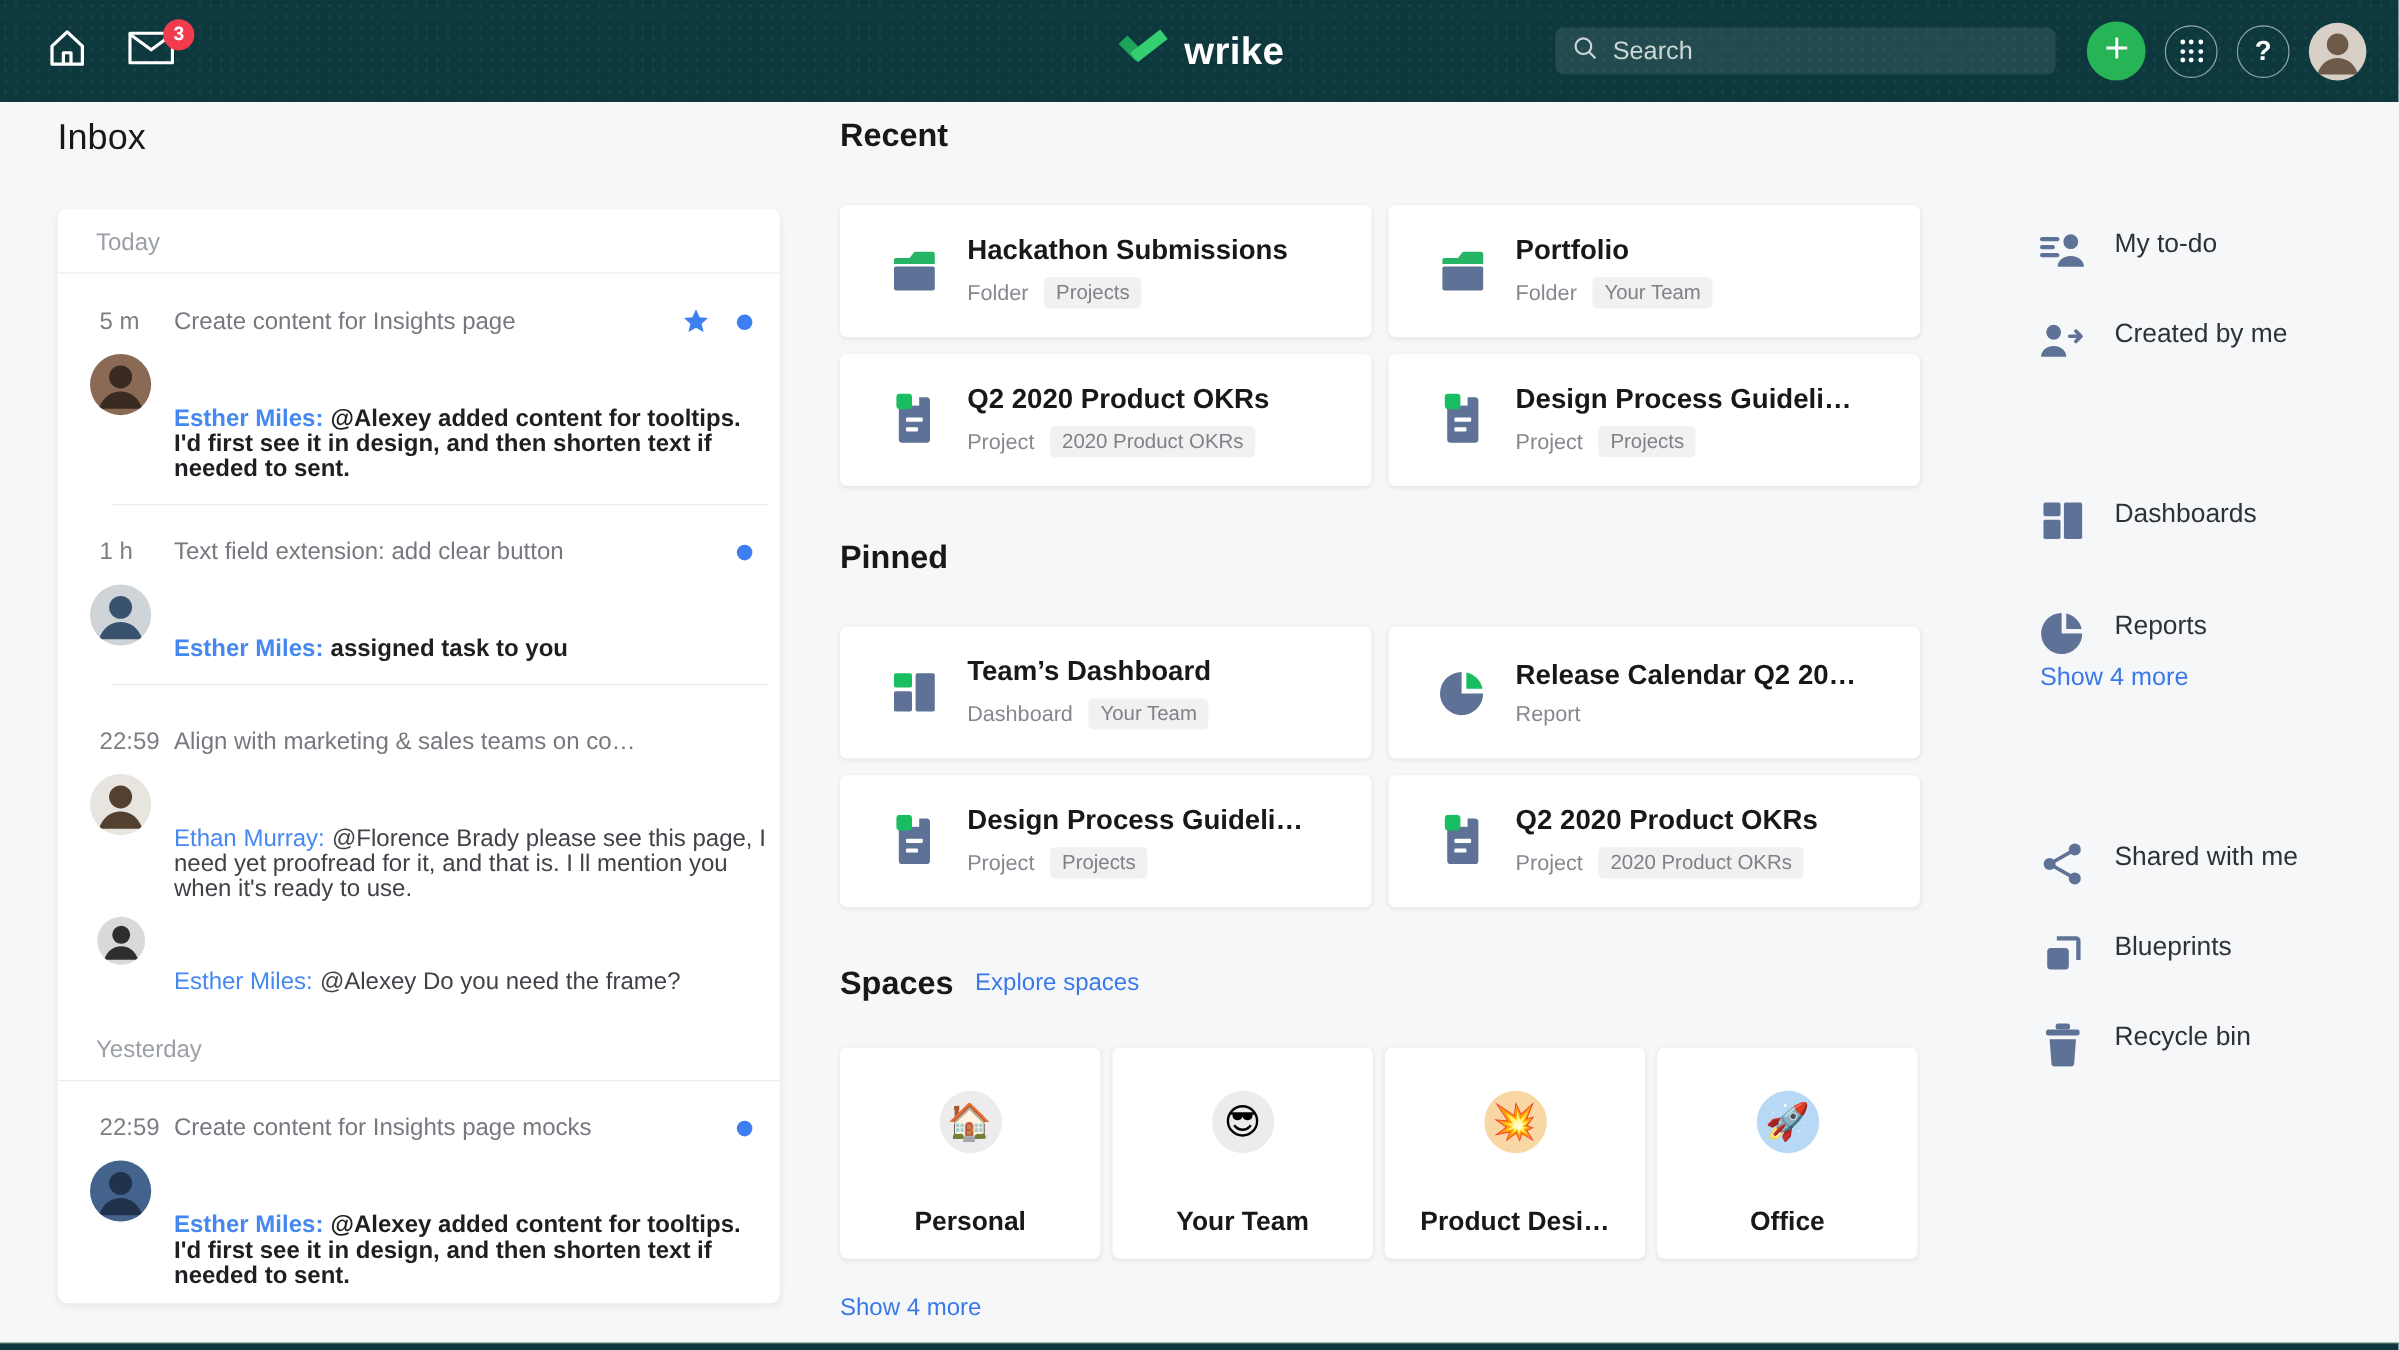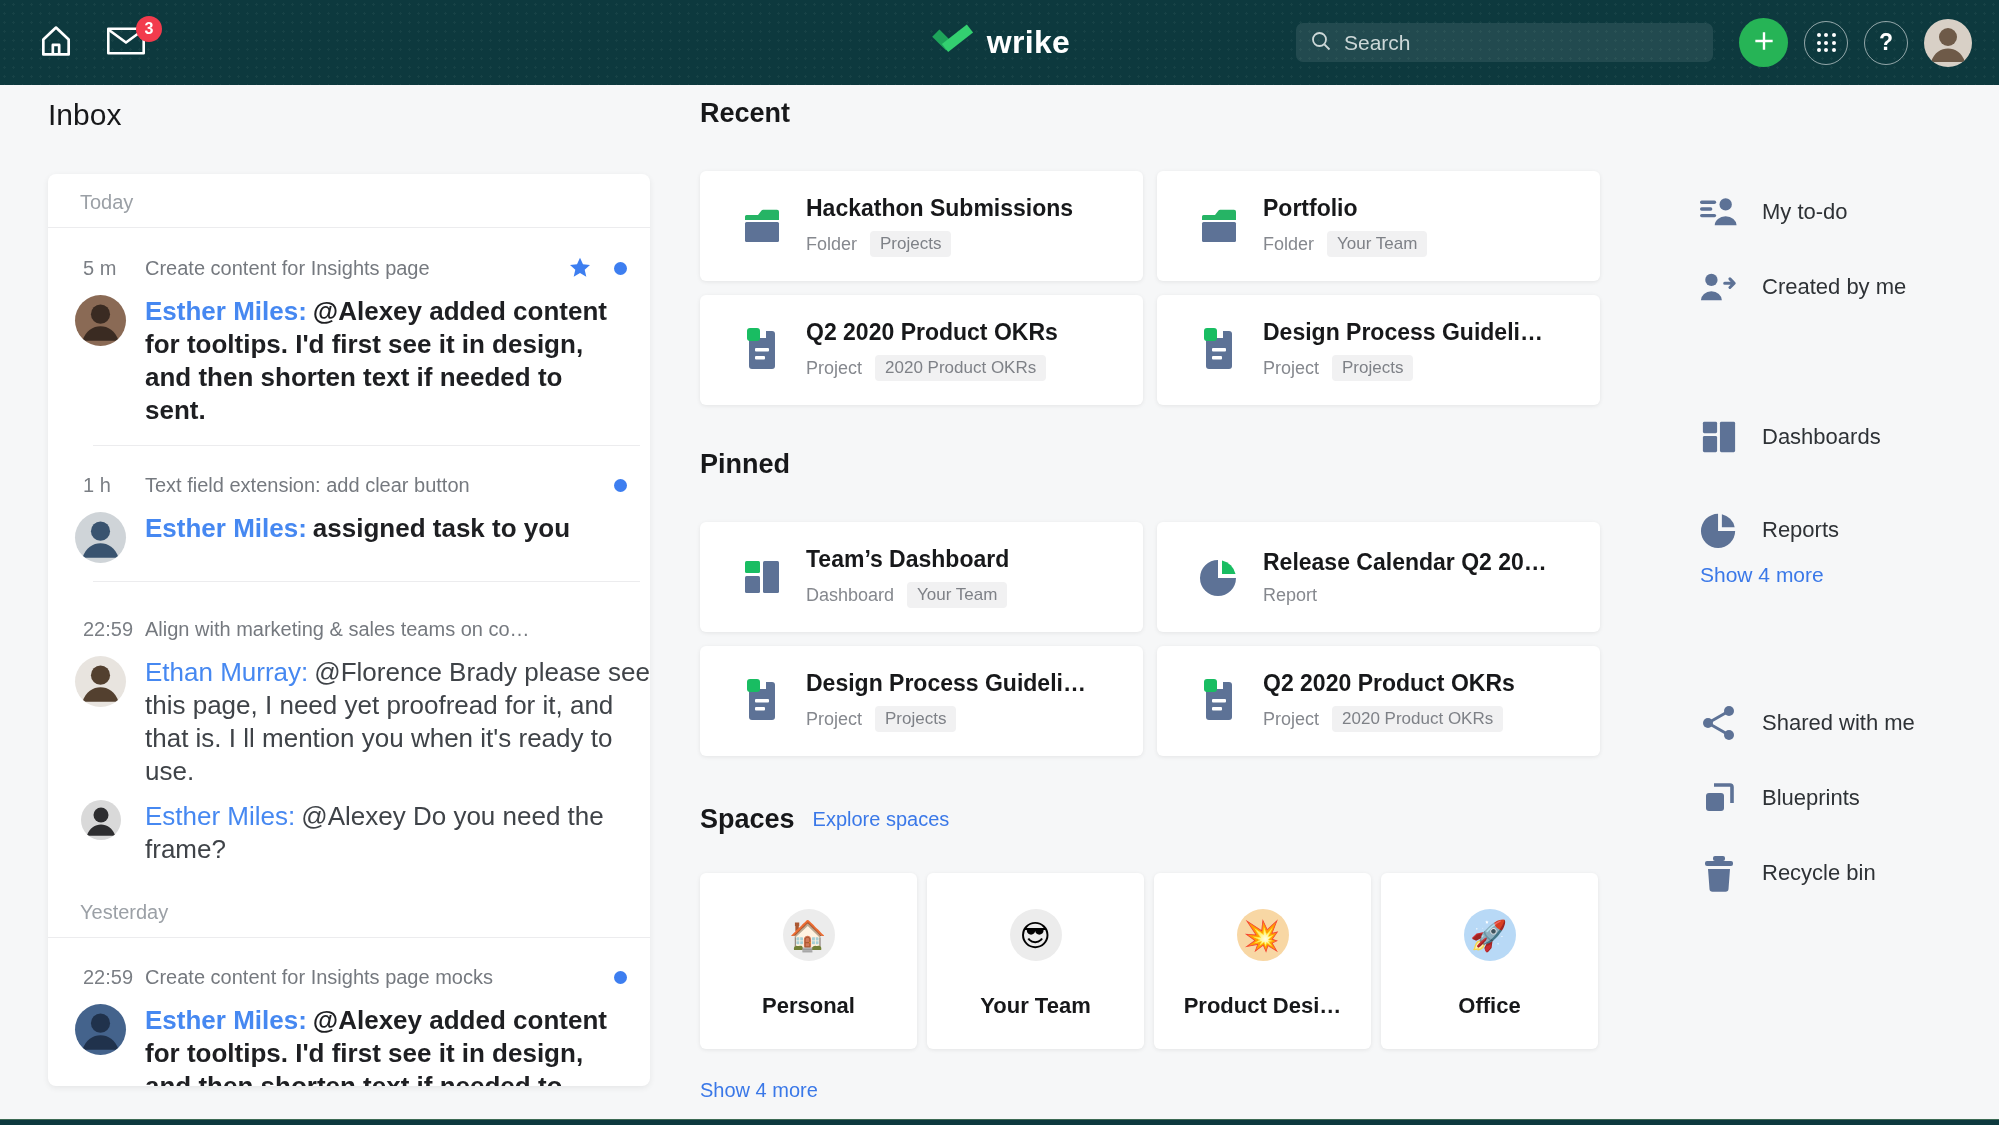--- a/index.html
+++ b/index.html
@@ -52,21 +52,21 @@
   .n-item.pt-lg { padding-top:36px; }
   .n-head { display:flex; align-items:center; padding-left:35px; padding-right:23px; }
   .n-time { width:62px; color:#7b7f85; font-size:20px; flex-shrink:0; }
   .n-title { flex:1; color:#75797f; font-size:20px; white-space:nowrap; overflow:hidden; }
   .star-ic { width:24px; height:24px; flex-shrink:0; margin-right:22px; }
   .udot { width:13px; height:13px; border-radius:50%; background:#3d7ef0; flex-shrink:0; }
   .n-msg { display:flex; padding-left:27px; margin-top:15px; }
   .n-msg .avatar { width:51px; height:51px; margin-right:19px; }
   .n-msg.small { padding-left:33px; margin-top:12px; }
   .n-msg.small .avatar { width:40px; height:40px; margin-right:24px; }
-  .msg-text { width:505px; font-size:26px; line-height:33px; color:#3f4348; }
+  .msg-text { width:505px; font-size:20px; line-height:21px; color:#3f4348;margin-top:44px; }
   .msg-text.bold { font-weight:700; color:#1e1f22; width:478px; }
   .author { color:#4688f1; margin-right:6px; cursor:pointer; }
 
   
   .center-col { position:absolute; left:700px; top:98px; width:900px; }
   .sec-title { font-size:27px; font-weight:700; color:#17181a; }
   .cards-grid { display:grid; grid-template-columns:443px 443px; gap:14px; margin-top:42px; }
   .obj-card { height:110px; background:#fff; border-radius:6px; box-shadow:0 1px 4px rgba(0,0,0,0.08);
     display:flex; align-items:center; padding-left:40px; cursor:pointer; }
   .obj-icon { width:44px; height:44px; margin-right:22px; flex-shrink:0; display:flex; align-items:center; justify-content:center; }
@@ -79,25 +79,25 @@
   .spaces-head { margin-top:48px; display:flex; align-items:center; gap:18px; }
   .blue-link { color:#3a78e8; font-size:20px; cursor:pointer; text-decoration:none; }
   .spaces-row { display:flex; gap:10px; margin-top:38px; }
   .space-card { width:217px; height:176px; background:#fff; border-radius:6px; box-shadow:0 1px 4px rgba(0,0,0,0.08);
     display:flex; flex-direction:column; align-items:center; padding-top:36px; cursor:pointer; }
   .space-emoji { width:52px; height:52px; border-radius:50%; display:flex; align-items:center; justify-content:center; font-size:30px;
     font-family:"DejaVu Sans",sans-serif; }
   .sp-gray { background:#ececec; }
   .sp-orange { background:#f8d7a4; }
   .sp-blue { background:#b8d9f6; }
-  .space-label { margin-top:32px; font-size:22px; font-weight:700; color:#17181a; max-width:190px; white-space:nowrap; overflow:hidden; }
+  .space-label { margin-top:44px; font-size:22px; font-weight:700; color:#17181a; max-width:190px; white-space:nowrap; overflow:hidden; }
   .show-more { margin-top:30px; display:inline-block; }
 
   
-  .sb-row { position:absolute; left:1700px; height:44px; display:flex; align-items:center; gap:24px; cursor:pointer; }
+  .sb-row { position:absolute; left:1700px; height:44px; display:flex; gap:24px; cursor:pointer; }
   .sb-icon { width:38px; height:38px; display:flex; align-items:center; justify-content:center; flex-shrink:0; }
   .sb-label { font-size:22px; color:#2e3236; white-space:nowrap; }
   .sb-link { font-size:21px; }
   .sr1{top:190px} .sr2{top:265px} .sr3{top:415px} .sr4{top:508px} .sr5{top:553px}
   .sr6{top:701px} .sr7{top:776px} .sr8{top:851px}
 
   .bottom-edge { position:absolute; left:0; bottom:0; width:100%; height:6px; background:#0d393e; border-top:1px solid #3d6b55; }
 </style>
 </head>
 <body>

